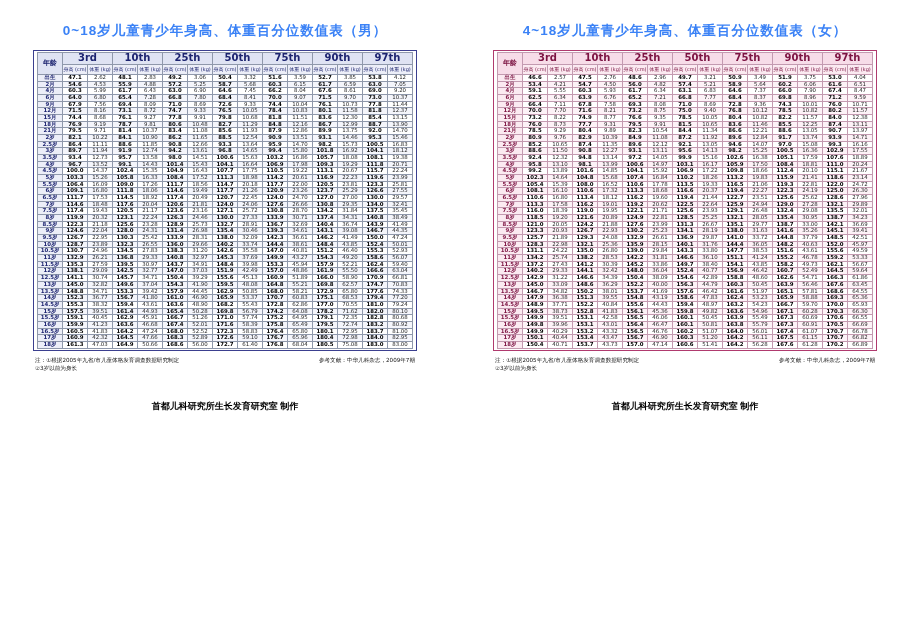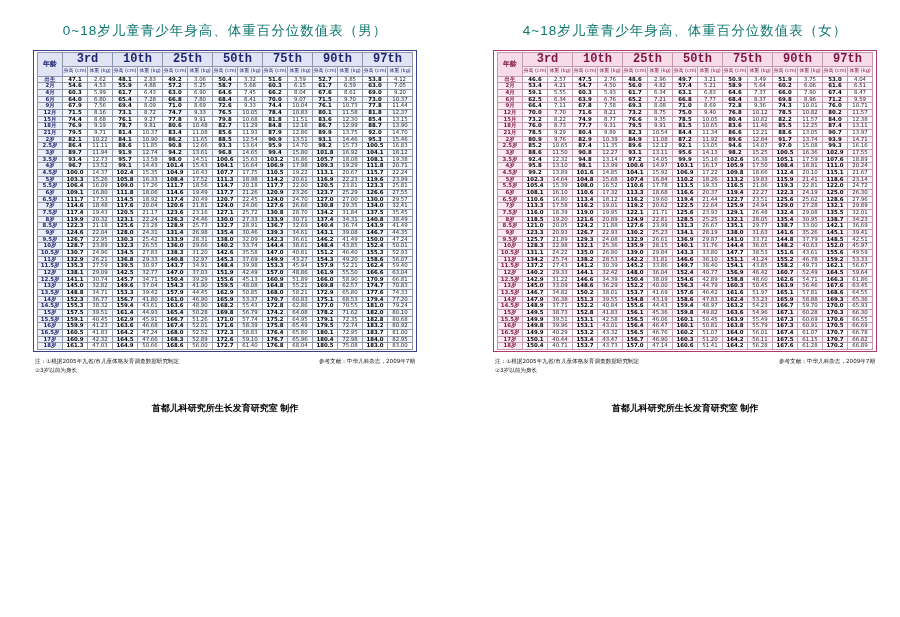--- a/index.html
+++ b/index.html
@@ -7,22 +7,22 @@
     width:900px;height:617px;background:#ffffff;
     font-family:"Liberation Sans","DejaVu Sans",sans-serif;
     color:#111;overflow:hidden;
   }
   .page{position:relative;width:900px;height:617px;}
   .panel{position:absolute;top:0;width:430px;height:617px;}
   .panel-male{left:10px;}
   .panel-female{left:470px;}
 
   .doc-title{
-    text-align:center;font-size:13.5px;font-weight:normal;letter-spacing:1px;
-    margin-top:22px;margin-bottom:10px;color:#0f766e;
+    text-align:center;font-size:13.5px;font-weight:bold;letter-spacing:1px;
+    margin-top:22px;margin-bottom:10px;color:#3b82f6;
   }
 
   table.grid{
     border-collapse:collapse;width:376px;margin:0 auto;
     table-layout:fixed;
     padding-left:6px;
   }
   table.grid td,table.grid th{
     border:0.5px solid #9aa3b5;
     font-size:5.4px;line-height:1.05;
@@ -30,21 +30,21 @@
     font-family:"DejaVu Sans",sans-serif;
     white-space:nowrap;
   }
   .panel-male table.grid td,.panel-male table.grid th{border-color:#8f98ab;}
   .panel-female table.grid td,.panel-female table.grid th{border-color:#c39ab0;}
 
   .outer{border:1.5px solid #3b3f8f;padding:1px;width:380px;margin:0 auto;}
   .panel-female .outer{border-color:#b03a6e;}
 
   thead th.pct{
-    font-size:12px;font-weight:bold;height:11px;font-family:Liberation Mono, monospace;
+    font-size:10px;font-weight:bold;height:11px;
   }
   thead th.agehdr{
     font-size:7px;font-weight:bold;
   }
   thead th.sub{
     font-size:5px;font-weight:normal;height:9px;
   }
   .panel-male thead th.pct{background:#dfe3f3;color:#1d2470;}
   .panel-male thead th.sub{background:#eceef8;color:#1d2470;}
   .panel-male thead th.agehdr{background:#dfe3f3;color:#1d2470;}

